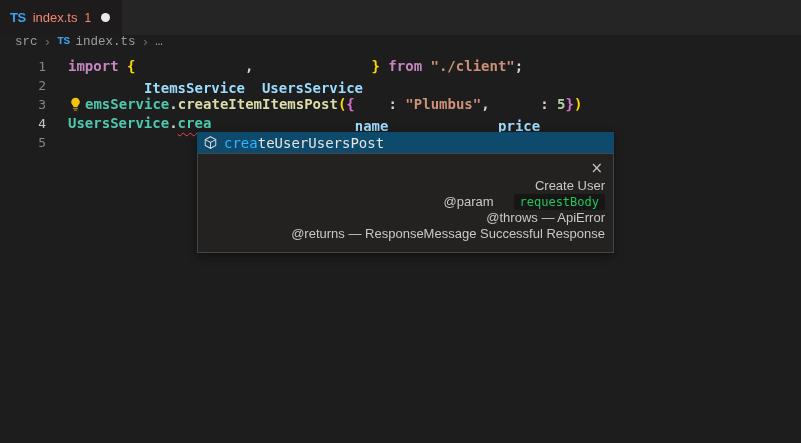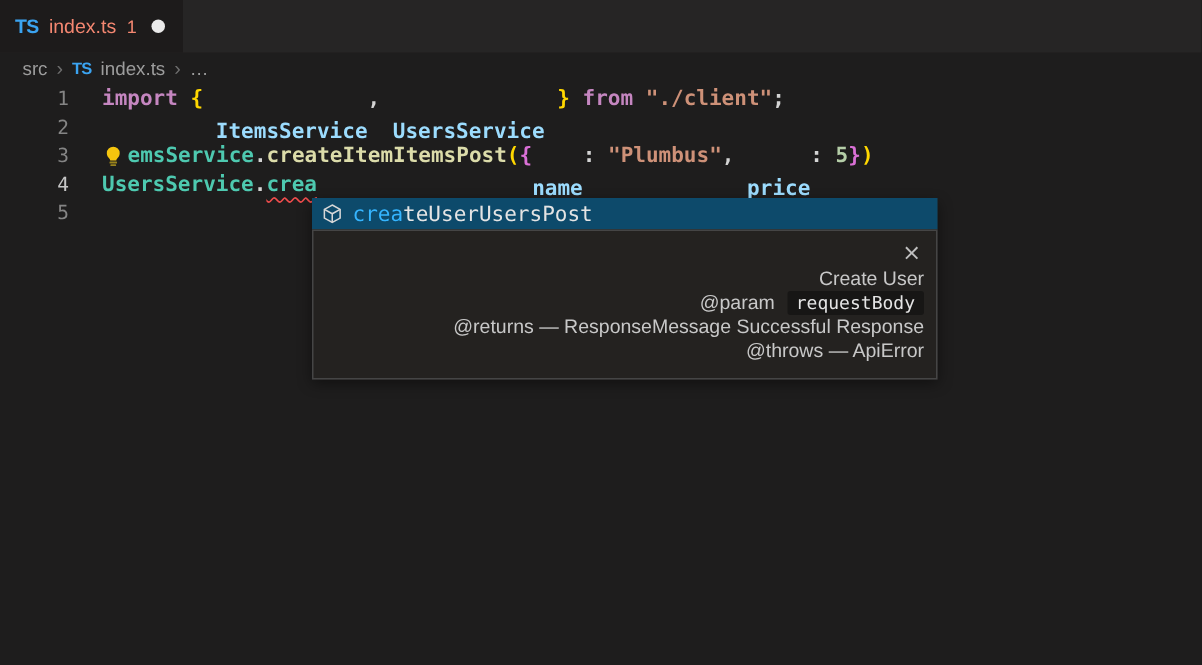--- a/index.html
+++ b/index.html
@@ -25,22 +25,22 @@
   .tab{
     background:var(--tab_bg);display:flex;align-items:center;
     padding:0 12px 0 10px;gap:7px;cursor:pointer;
   }
   .ts-icon{color:var(--ts_blue);font-weight:bold;font-size:13px;letter-spacing:-0.5px;}
   .tab-filename{color:var(--tab_error);font-size:13px;}
   .tab-badge{color:var(--tab_error);font-size:12px;}
   .dirty-dot{width:9px;height:9px;border-radius:50%;background:var(--dirty_dot);margin-left:3px;}
   
   .breadcrumbs{
-    height:21px;display:flex;align-items:center;padding-left:15px;gap:6px;
-    color:var(--breadcrumb_text);font-size:12.5px;
+    height:21px;display:flex;padding-left:15px;gap:6px;
+    color:var(--breadcrumb_text);font-size:12.5px;font-family:Liberation Mono, monospace;
   }
   .crumb{cursor:pointer;}
   .crumb-sep{color:#6e6e6e;font-size:13px;}
   .bc-ts{font-size:11px;}
   
   .editor{position:absolute;top:57px;left:0;right:0;}
   .line{display:flex;height:19px;line-height:19px;
     font-family:"DejaVu Sans Mono","Liberation Mono",monospace;font-size:14px;}
   .ln{width:46px;text-align:right;color:var(--line_number);font-size:13px;flex:none;}
   .ln.active{color:var(--line_number_active);}
@@ -49,21 +49,21 @@
   .tok.kw{color:var(--kw);} .tok.cls{color:var(--cls);} .tok.vr{color:var(--vr);margin-top:43px;}
   .tok.fn{color:var(--fn);} .tok.str{color:var(--str);} .tok.num{color:var(--num);}
   .tok.pun{color:var(--pun);} .tok.br1{color:var(--br1);} .tok.br2{color:var(--br2);}
   .tok.squiggle{
     text-decoration-line:underline;text-decoration-style:wavy;
     text-decoration-color:var(--error);text-decoration-thickness:1px;
     text-underline-offset:4px;
   }
   .bulb{width:17px;height:15px;display:inline-flex;align-items:center;flex:none;cursor:pointer;}
   
-  .suggest{position:absolute;left:208px;top:132px;width:417px;box-shadow:0 3px 9px rgba(0,0,0,.45);}
+  .suggest{position:absolute;left:197px;top:132px;width:417px;box-shadow:0 3px 9px rgba(0,0,0,.45);}
   .suggest-row{
     height:21px;background:var(--suggest_selected_bg);display:flex;align-items:center;
     padding:0 6px;gap:6px;cursor:pointer;
     font-family:"DejaVu Sans Mono","Liberation Mono",monospace;font-size:14px;color:#e4e4e4;
   }
   .cube{display:inline-flex;flex:none;}
   .match{color:var(--suggest_match);}
   .docs{
     background:var(--docs_bg);border:1px solid var(--docs_border);
     padding:8px 8px 10px 9px;position:relative;
@@ -75,21 +75,21 @@
   .close{
     position:absolute;top:7px;right:10px;color:#c0c0c0;font-size:15px;line-height:15px;
     cursor:pointer;font-family:"DejaVu Sans",sans-serif;
   }
   .docs-body{margin-top:16px;font-size:13px;line-height:16px;color:var(--docs_body_text);}
   .docs-body p{margin:0;text-align:right;}
   .docs-body > * + *{margin-top:16px;}
   .tagname{}
   .chip{
     font-family:"DejaVu Sans Mono","Liberation Mono",monospace;font-size:12px;
-    background:var(--chip_bg);padding:1px 6px;border-radius:2px;color:#e5e5e5;margin-left:8px;
+    background:var(--chip_bg);padding:1px 6px;border-radius:2px;color:#22c55e;margin-left:20px;
   }
 </style>
 </head>
 <body>
 
 <div class="tabbar">
   <div class="tab">
     <span class="ts-icon">TS</span>
     <span class="tab-filename">index.ts</span>
     <span class="tab-badge">1</span>
@@ -143,17 +143,17 @@
           <path d="M2.4 4.9 8 8 l5.6 -3.1 M8 8 v6.2"></path>
         </svg>
       </span>
     <span><span class="match">crea</span><span>teUserUsersPost</span></span>
   </div>
   <div class="docs">
     <span class="close">×</span>
     <div class="docs-body">
       <p>Create User</p>
       <p><span class="tagname">@param</span><span class="chip">requestBody</span></p>
+      <p><span class="tagname">@throws</span> <span>— ApiError</span></p>
       <p><span class="tagname">@returns</span> <span>— ResponseMessage Successful Response</span></p>
-      <p><span class="tagname">@throws</span> <span>— ApiError</span></p>
     </div>
   </div>
 </div>
 
 </body></html>

